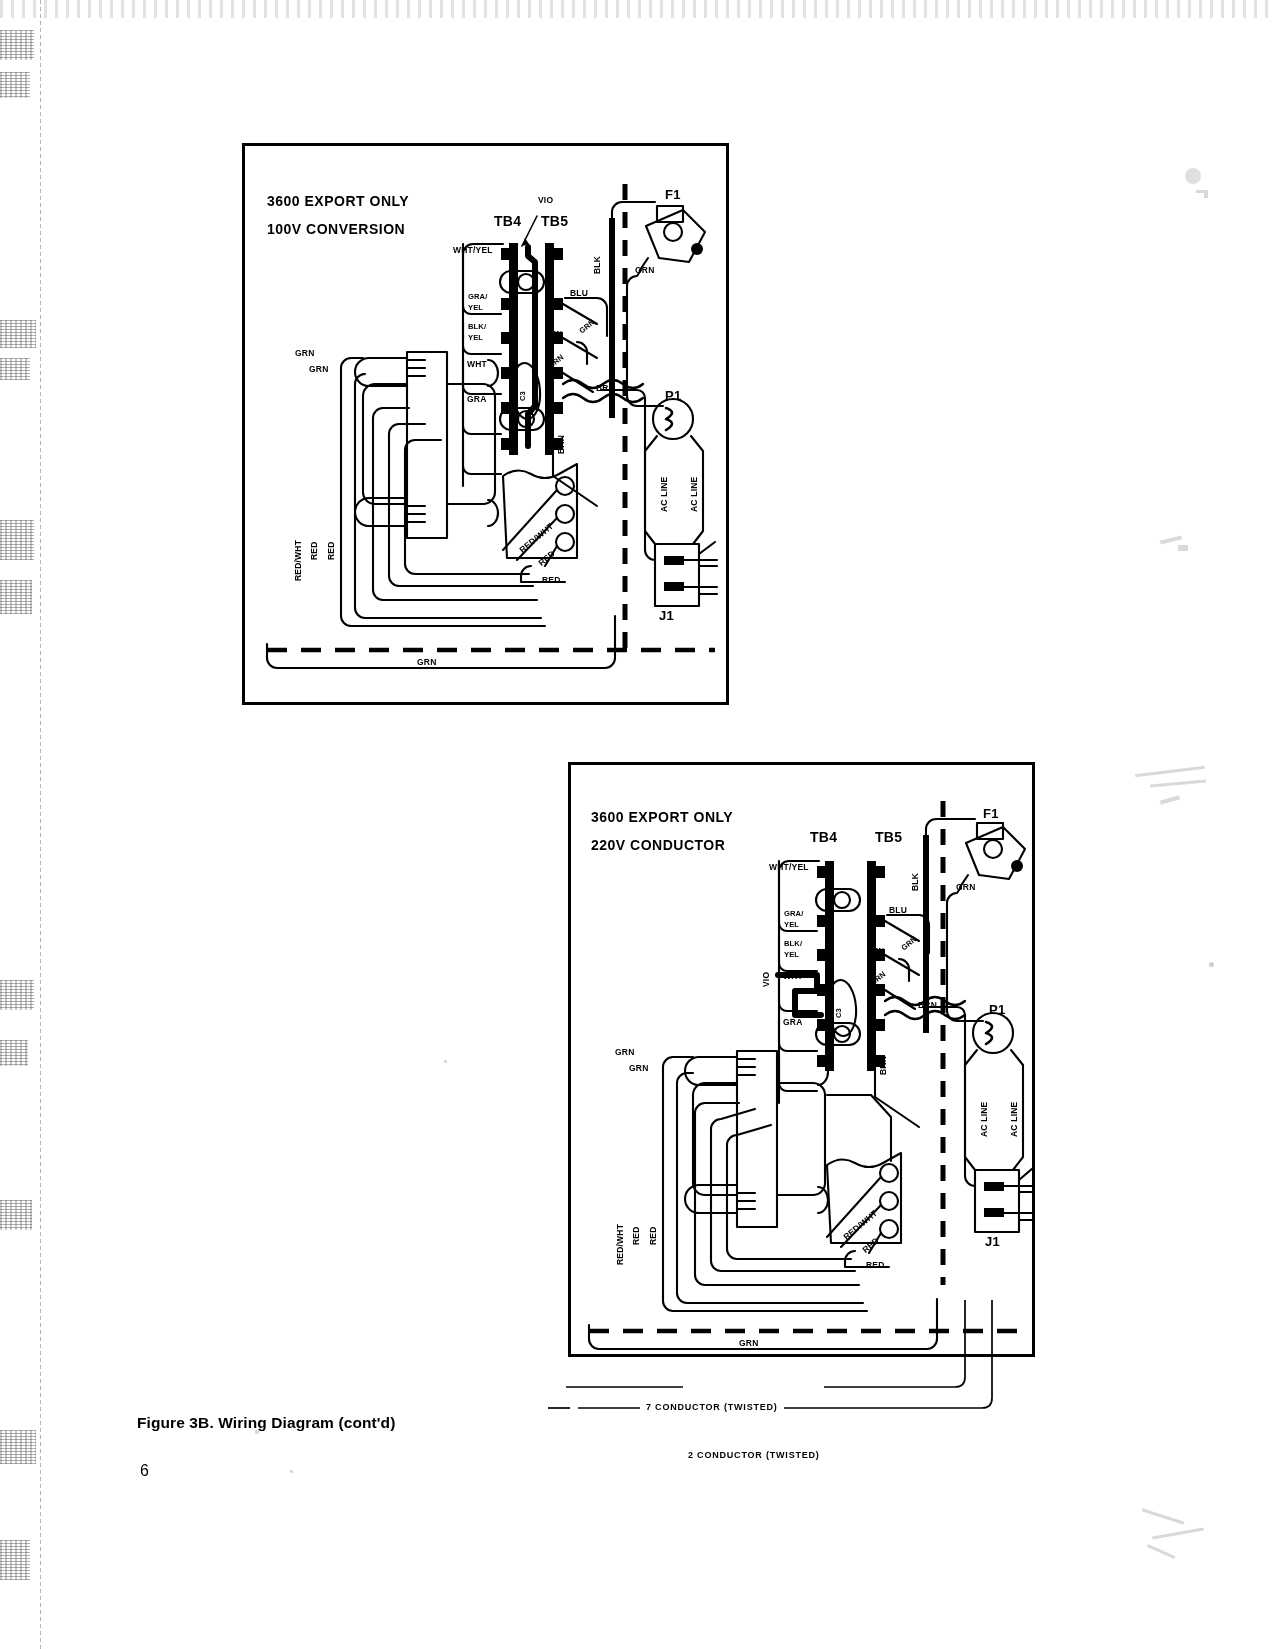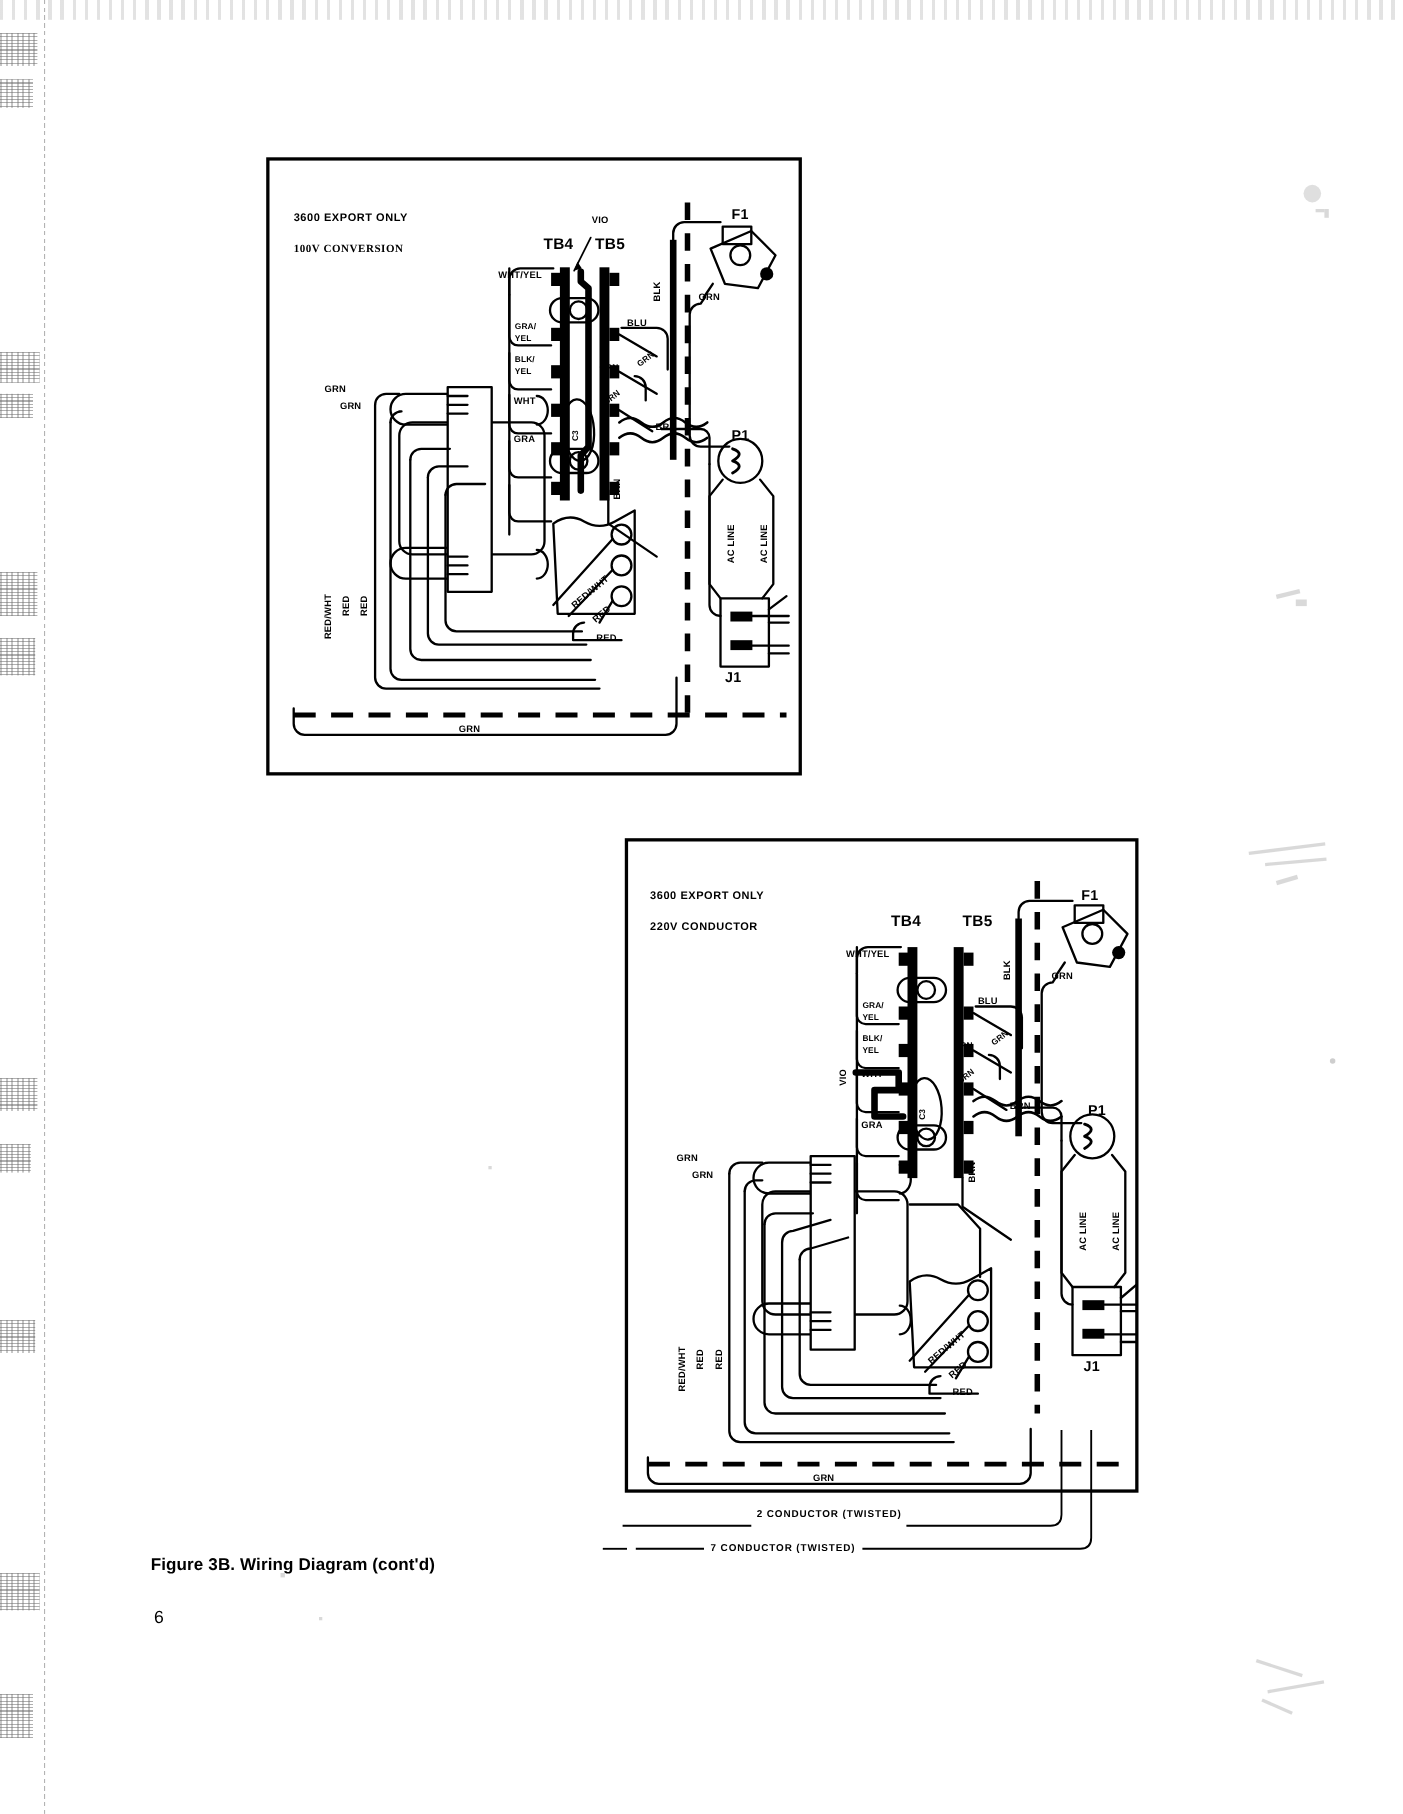--- a/index.html
+++ b/index.html
@@ -69,21 +69,21 @@
   .dgm-inner { position: absolute; inset: 0; }
 
   
   .lbl {
     position: absolute;
     font-weight: bold;
     white-space: nowrap;
     line-height: 1;
     letter-spacing: .3px;
   }
-  .title-l { font-size: 10px; letter-spacing: .5px; }
+  .title-l { font-size: 14px; letter-spacing: .5px; }
   .ref-l   { font-size: 13px; }
   .wire-l  { font-size: 8.5px; letter-spacing: .2px; }
   .wire-s  { font-size: 7.6px; letter-spacing: .1px; }
   .tb-l    { font-size: 14px; }
   .cond-l  { font-size: 9px; letter-spacing: .8px; }
   .rot90   { transform: rotate(-90deg); transform-origin: left top; }
   .rot45   { transform: rotate(-40deg); transform-origin: left top; }
   .rot38   { transform: rotate(-38deg); transform-origin: left top; }
 
   
@@ -141,21 +141,21 @@
 <div class="speck" style="left:1146px;top:1550px;width:30px;height:3px;transform:rotate(24deg);"></div>
 <div class="speck" style="left:255px;top:1430px;width:4px;height:4px;"></div>
 <div class="speck" style="left:290px;top:1470px;width:3px;height:3px;"></div>
 <div class="speck" style="left:444px;top:1060px;width:3px;height:3px;"></div>
 <div class="speck" style="left:951px;top:980px;width:4px;height:4px;"></div>
 
 <div class="diagram" id="diagram-1">
   <div class="dgm-inner">
 
     <div class="lbl title-l" style="left:22px;top:48px;">3600 EXPORT ONLY</div>
-    <div class="lbl title-l" style="left:22px;top:76px;font-family:Liberation Serif, serif;">100V  CONVERSION</div>
+    <div class="lbl title-l" style="left:22px;top:76px;">100V  CONVERSION</div>
 
     <div class="lbl tb-l" style="left:249px;top:68px;">TB4</div>
     <div class="lbl tb-l" style="left:296px;top:68px;">TB5</div>
 
     <div class="lbl ref-l" style="left:420px;top:42px;">F1</div>
     <div class="lbl ref-l" style="left:420px;top:243px;">P1</div>
     <div class="lbl ref-l" style="left:414px;top:463px;">J1</div>
     <div class="lbl ref-l" style="left:180px;top:380px;">T1</div>
 
     <svg class="art" width="487" height="562" viewBox="0 0 487 562" fill="none" stroke="#000" stroke-width="2.1" stroke-linecap="round" stroke-linejoin="round">
@@ -524,17 +524,17 @@
 <svg class="art" style="left:0;top:0;" width="1275" height="1649" fill="none" stroke="#000" stroke-width="1.7" stroke-linecap="butt">
 
   <path d="M566,1387 L683,1387"></path>
   <path d="M824,1387 L955,1387 q10,0 10,-10 L965,1300"></path>
 
   <path d="M548,1408 L570,1408"></path>
   <path d="M578,1408 L640,1408"></path>
   <path d="M784,1408 L982,1408 q10,0 10,-10 L992,1300"></path>
 </svg>
 
-<div class="lbl cond-l" style="left:688px;top:1372px;">2 CONDUCTOR  (TWISTED)</div>
+<div class="lbl cond-l" style="left:688px;top:1451px;">2 CONDUCTOR  (TWISTED)</div>
 <div class="lbl cond-l" style="left:646px;top:1403px;">7 CONDUCTOR  (TWISTED)</div>
 
 <div id="figure-caption">Figure  3B. Wiring Diagram (cont'd)</div>
 <div id="page-number">6</div>
 
 </body></html>

